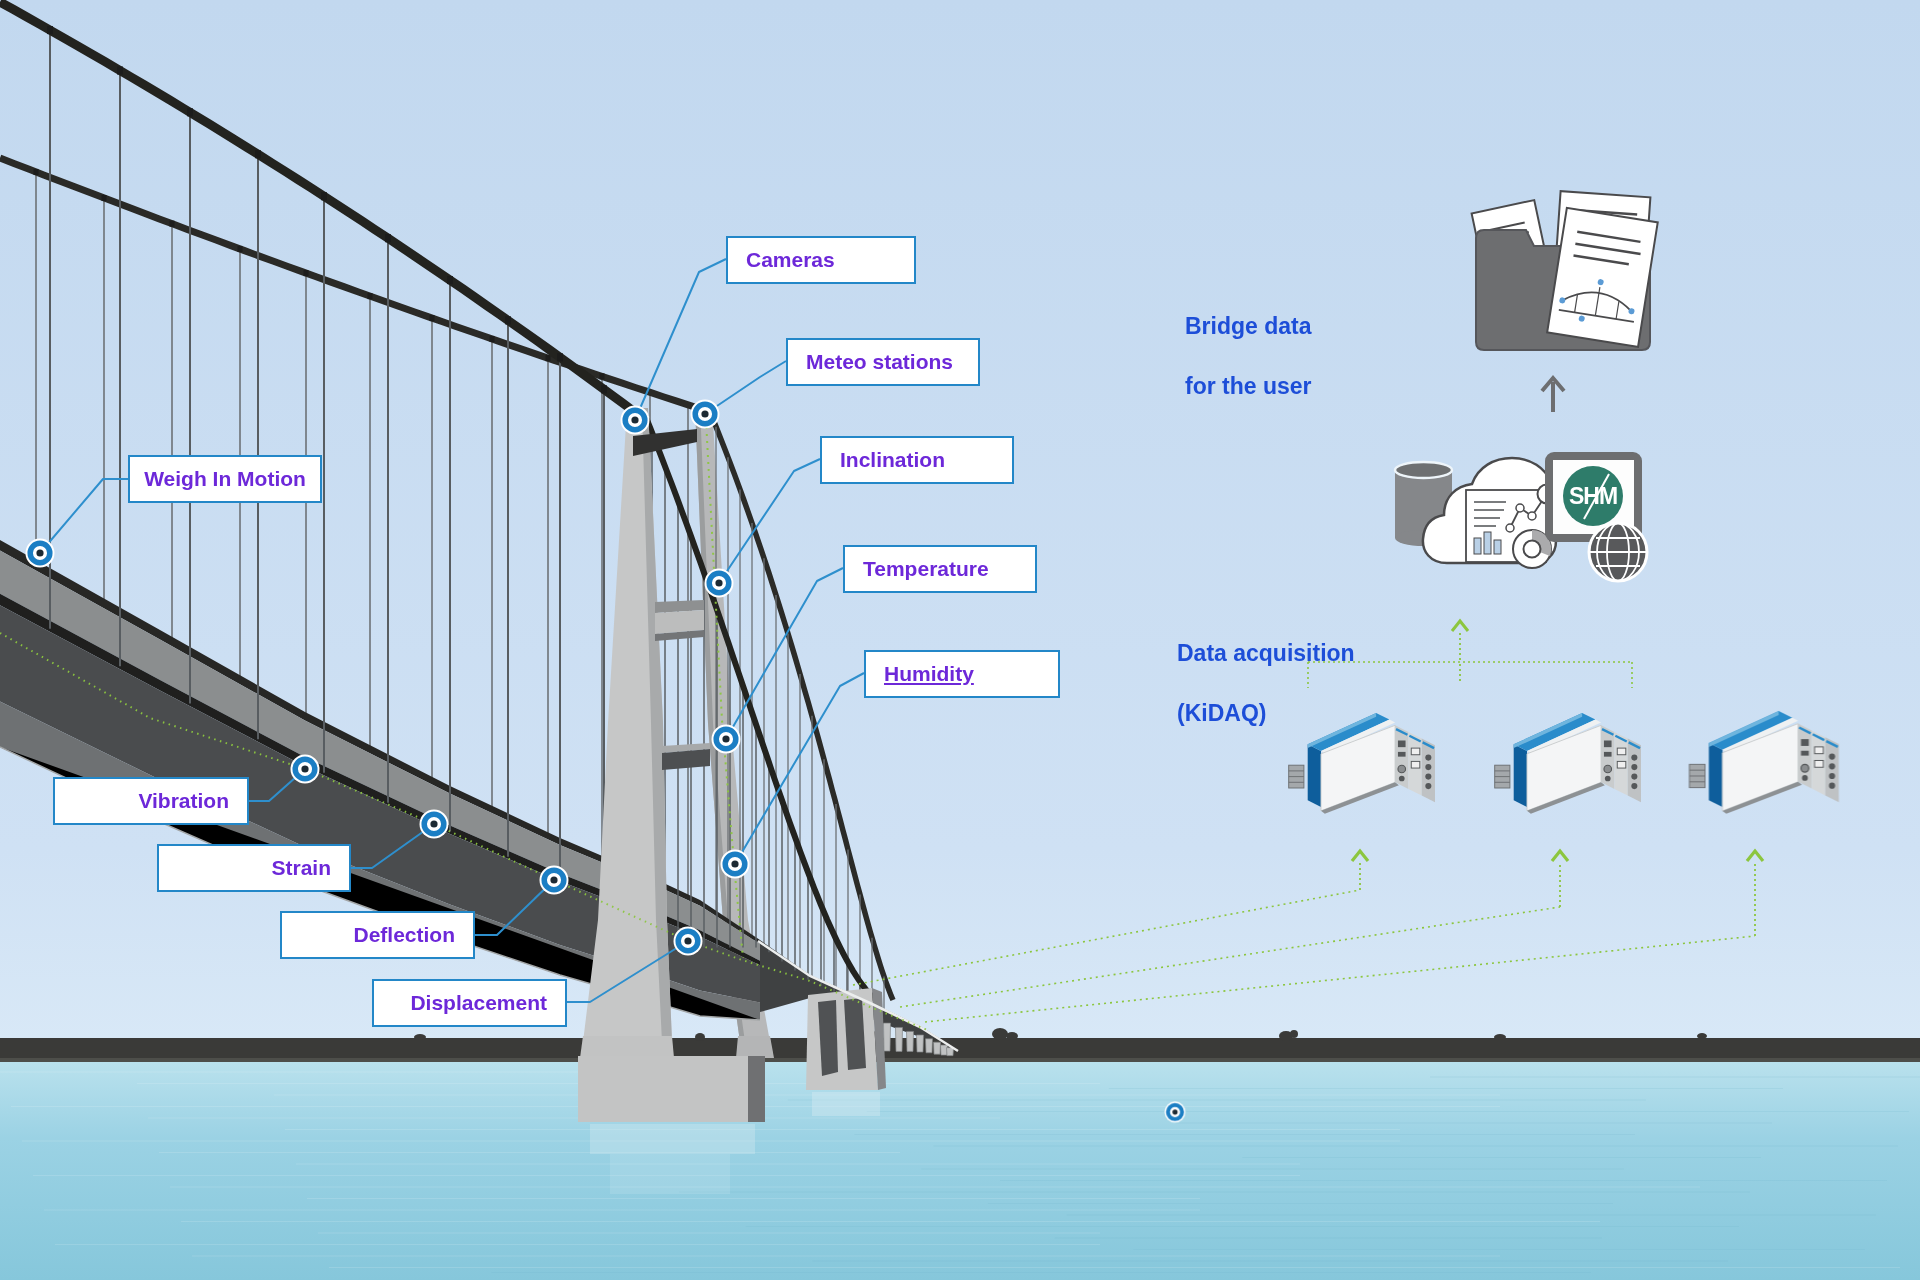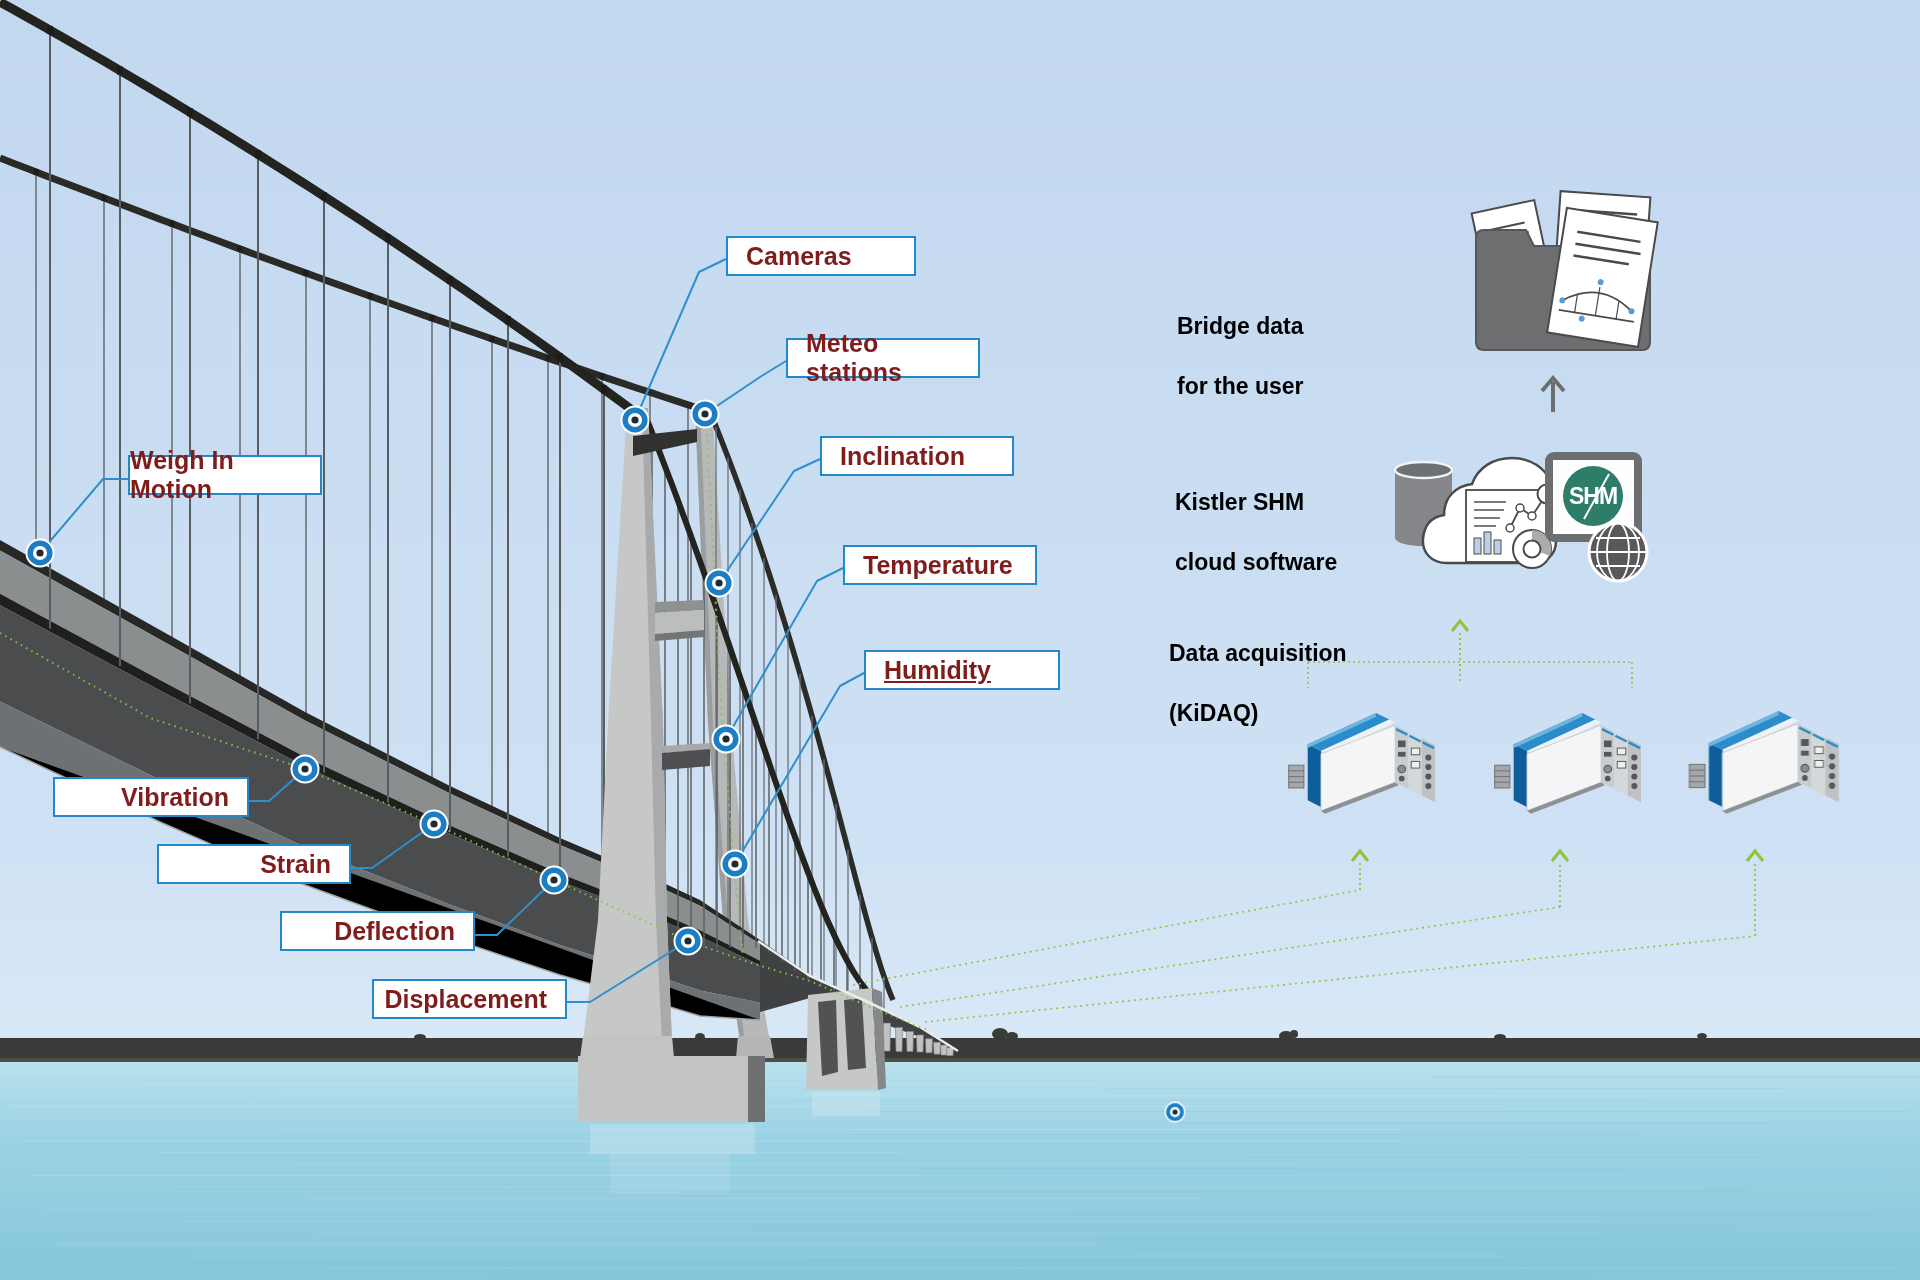--- a/index.html
+++ b/index.html
@@ -1,36 +1,36 @@
 <!DOCTYPE html>
 <html><head>
 <meta charset="utf-8">
 <style>
   html,body{margin:0;padding:0;background:#9db6cc;}
   .scene{position:relative;width:1920px;height:1280px;overflow:hidden;background:#c9ddf1;
          font-family:"Liberation Sans",sans-serif;}
   #bridge-svg{position:absolute;left:0;top:0;}
-  .callout{position:absolute;box-sizing:border-box;height:40px;background:#ffffff;
-           border:2px solid #2387c8;color:#7f1d1d;font-size:25px;font-weight:bold;
+  .callout{position:absolute;box-sizing:border-box;height:48px;background:#ffffff;
+           border:2px solid #2387c8;color:#6d28d9;font-size:21px;font-weight:bold;
            display:flex;align-items:center;z-index:5;}
   .al{justify-content:flex-start;padding-left:18px;}
   .ar{justify-content:flex-end;padding-right:18px;text-align:right;}
   .ac{justify-content:center;}
   #cb-cameras{left:726px;top:236px;width:190px;}
   #cb-meteo{left:786px;top:338px;width:194px;}
   #cb-inclination{left:820px;top:436px;width:194px;}
   #cb-temperature{left:843px;top:545px;width:194px;}
   #cb-humidity{left:864px;top:650px;width:196px;text-decoration:underline;}
   #cb-wim{left:128px;top:455px;width:194px;}
   #cb-vibration{left:53px;top:777px;width:196px;}
   #cb-strain{left:157px;top:844px;width:194px;}
   #cb-deflection{left:280px;top:911px;width:195px;}
   #cb-displacement{left:372px;top:979px;width:195px;}
-  .stage-caption{position:absolute;color:#000000;font-size:23px;line-height:30px;
-                 font-weight:bold;z-index:5;white-space:pre-line;}
+  .stage-caption{position:absolute;color:#1d4ed8;font-size:23px;line-height:30px;
+                 font-weight:bold;z-index:5;white-space:pre-line;margin-left:8px;}
   #cap-user{left:1177px;top:281px;}
   #cap-cloud{left:1175px;top:457px;}
   #cap-daq{left:1169px;top:608px;}
   .legend-text{position:absolute;left:1196px;top:1101px;color:#1279bd;font-size:20px;
                font-weight:bold;z-index:5;}
 </style>
 </head>
 <body>
 
 <div class="scene">
@@ -470,22 +470,18 @@
   <div class="callout ac" id="cb-wim">Weigh In Motion</div>
   <div class="callout ar" id="cb-vibration">Vibration</div>
   <div class="callout ar" id="cb-strain">Strain</div>
   <div class="callout ar" id="cb-deflection">Deflection</div>
   <div class="callout ar" id="cb-displacement">Displacement</div>
 
   <div class="stage-caption" id="cap-user">
     <span>Bridge data</span><br>
     <span>for the user</span>
   </div>
-  <div class="stage-caption" id="cap-cloud">
-    <span>Kistler SHM</span><br>
-    <span>cloud software</span>
-  </div>
   <div class="stage-caption" id="cap-daq">
     <span>Data acquisition</span><br>
     <span>(KiDAQ)</span>
   </div>
 
 </div>
 
 </body></html>

